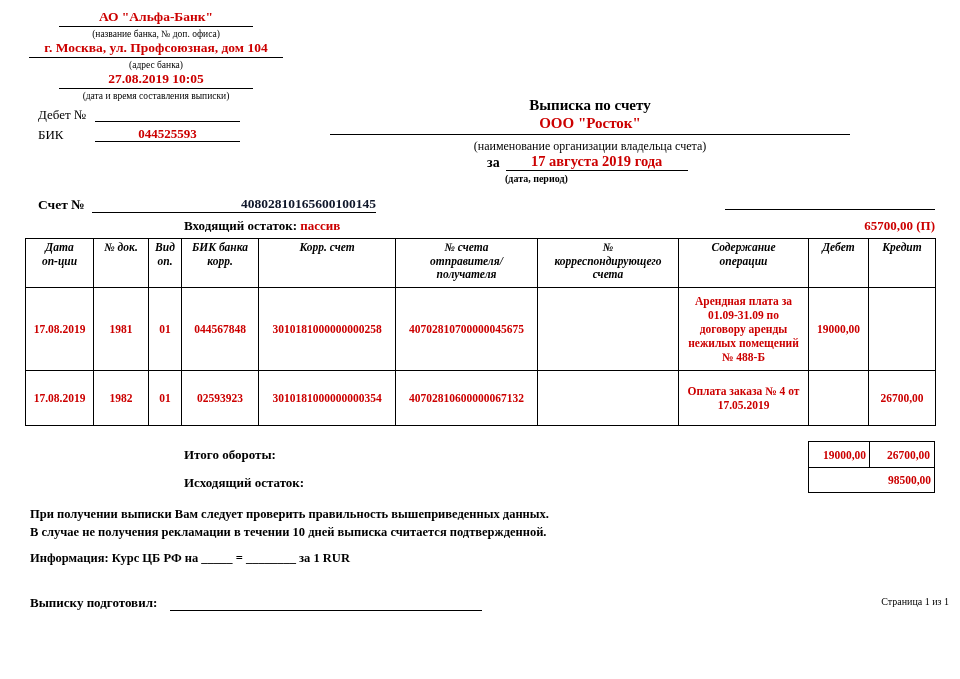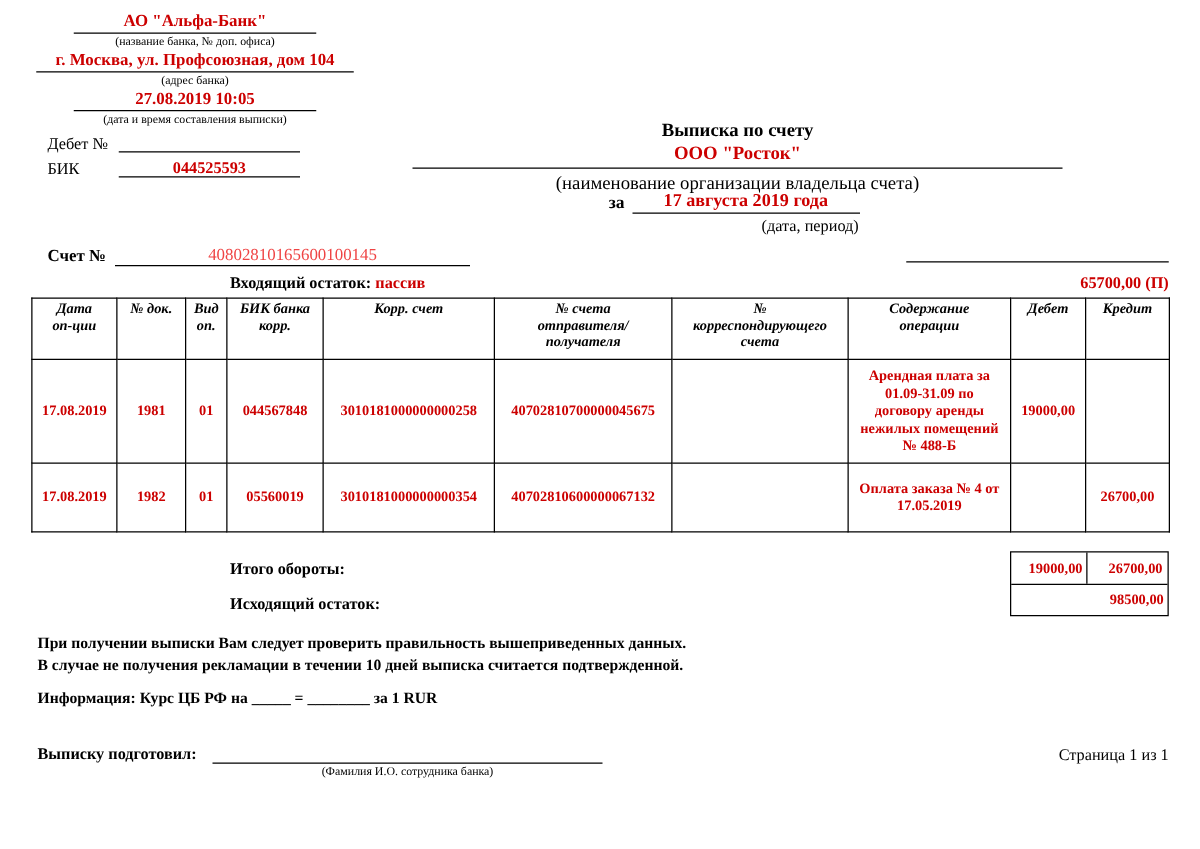--- a/index.html
+++ b/index.html
@@ -24,41 +24,41 @@
   .kv-line { width:145px; border-bottom:1.5px solid #000; text-align:center; min-height:16px;
              font-size:13px; font-weight:bold; color:#cc0000; line-height:15px; }
 
   
   .doc-title { position:absolute; left:330px; top:97px; width:520px; text-align:center;
                font-size:15px; font-weight:bold; }
   .org-line { position:absolute; left:330px; top:115px; width:520px; text-align:center;
               border-bottom:1.5px solid #000; padding-bottom:2px;
               font-size:15px; font-weight:bold; color:#cc0000; }
   .org-caption { position:absolute; left:330px; top:139px; width:520px; text-align:center;
-                 font-size:15px; }
+                 font-size:12px; }
   .za-row { position:absolute; left:487px; top:153px; display:flex; align-items:flex-end;
             font-size:14px; }
   .za-label { font-weight:bold; padding-right:6px; line-height:17px; }
   .za-line { width:182px; border-bottom:1.5px solid #000; text-align:center;
              font-size:14.5px; font-weight:bold; color:#cc0000; line-height:17px; }
-  .za-caption { position:absolute; left:505px; top:173px; width:182px; text-align:right;
-                font-size:13px; }
+  .za-caption { position:absolute; left:505px; top:173px; width:182px; text-align:left;
+                font-size:10px;font-weight:bold; }
   .dpd-row { position:absolute; left:684px; top:185px; display:flex; align-items:flex-end;
              font-size:13.5px; }
   .dpd-label { padding-right:9px; line-height:16px; }
   .dpd-line { width:210px; border-bottom:1.5px solid #000; text-align:center;
               font-size:13px; color:#cc0000; line-height:15px; }
   .dpd-blank { position:absolute; left:725px; top:209px; width:210px;
                border-top:1.5px solid #000; height:0; }
 
   
   .acct-row { position:absolute; left:38px; top:196px; display:flex; align-items:flex-end; }
   .acct-label { font-size:13.5px; font-weight:bold; width:54px; line-height:16px; }
-  .acct-line { width:284px; border-bottom:1.5px solid #000; text-align:center;
-               font-size:13.5px; font-weight:normal; color:#ef4444; line-height:16px; }
+  .acct-line { width:284px; border-bottom:1.5px solid #000; text-align:right;
+               font-size:13.5px; font-weight:bold; color:#0f172a; line-height:16px; }
 
   
   .ob-label { position:absolute; left:184px; top:218px; font-size:13px; font-weight:bold; }
   .ob-amount { position:absolute; right:25px; top:218px; font-size:13px; font-weight:bold;
                color:#cc0000; }
 
   
   table.ops { position:absolute; left:25px; top:238px; width:910px;
               border-collapse:collapse; table-layout:fixed; }
   table.ops th, table.ops td { border:1.5px solid #000; white-space:pre-line;
@@ -84,21 +84,21 @@
   .notes { position:absolute; left:30px; top:506px; width:720px; font-size:12.5px;
            font-weight:bold; line-height:17.5px; }
   .info-line { position:absolute; left:30px; top:551px; font-size:12.5px; font-weight:bold; }
 
   
   .prep-label { position:absolute; left:30px; top:595px; font-size:13px; font-weight:bold; }
   .prep-line { position:absolute; left:170px; top:595px; width:312px; height:16px;
                border-bottom:1.5px solid #000; }
   .prep-caption { position:absolute; left:170px; top:613px; width:312px; text-align:center;
                   font-size:9.5px; }
-  .page-info { position:absolute; right:25px; top:596px; font-size:13px; }
+  .page-info { position:absolute; right:11px; top:596px; font-size:10px; }
 </style>
 </head>
 <body>
 
 <div class="page">
 
   <div class="bank-block">
     <div class="u-line line-narrow">
       <div class="u-value">АО "Альфа-Банк"</div>
     </div>
@@ -192,21 +192,21 @@
 договору аренды
 нежилых помещений
 № 488-Б</td>
       <td>19000,00</td>
       <td></td>
     </tr>
     <tr class="r-two">
       <td>17.08.2019</td>
       <td>1982</td>
       <td>01</td>
-      <td>05560019</td>
+      <td>02593923</td>
       <td>3010181000000000354</td>
       <td>40702810600000067132</td>
       <td></td>
       <td>Оплата заказа № 4 от
 17.05.2019</td>
       <td></td>
       <td>26700,00</td>
     </tr>
   </tbody>
     </table>
@@ -224,16 +224,15 @@
   </div>
 
   <div class="notes">
     <div>При получении выписки Вам следует проверить правильность вышеприведенных данных.</div>
     <div>В случае не получения рекламации в течении 10 дней выписка считается подтвержденной.</div>
   </div>
   <div class="info-line">Информация: Курс ЦБ РФ на _____ = ________ за 1 RUR</div>
 
   <div class="prep-label">Выписку подготовил:</div>
   <div class="prep-line"></div>
-  <div class="prep-caption">(Фамилия И.О. сотрудника банка)</div>
   <div class="page-info">Страница 1 из 1</div>
 
 </div>
 
 </body></html>

